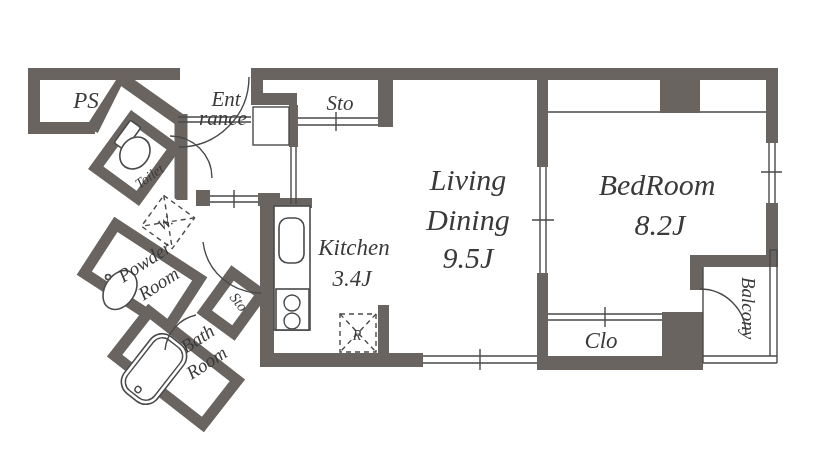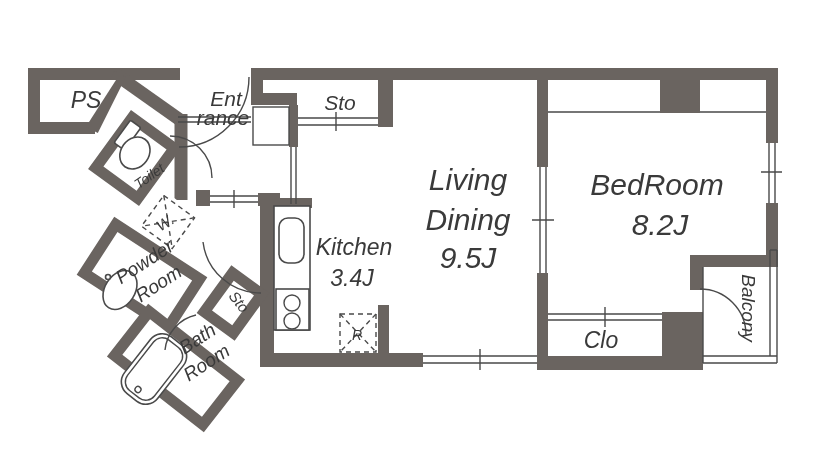--- a/index.html
+++ b/index.html
@@ -1,17 +1,17 @@
 <!DOCTYPE html>
 <html style="--wall: #6a6460; --line: #4a4a4a; --text: #3a3a3a;"><head>
 <meta charset="utf-8">
 <style>
   html,body{margin:0;padding:0;background:#fff;}
   .stage{width:814px;height:464px;position:relative;background:#fff;overflow:hidden;
-         font-family:Liberation Sans, sans-serif;}
+         font-family:Liberation Serif, serif;}
   svg{display:block}
   .wall{fill:var(--wall,#6a6460);}
   .wline{stroke:var(--wall,#6a6460);fill:none;stroke-linecap:butt;}
   .room{fill:#fff;stroke:var(--wall,#6a6460);stroke-width:11;}
   .thin{stroke:var(--line,#4a4a4a);fill:none;stroke-width:1.4;}
   .fix{fill:#fff;stroke:var(--line,#4a4a4a);stroke-width:1.6;}
   .dash{fill:none;stroke:var(--line,#4a4a4a);stroke-width:1.4;stroke-dasharray:5 4;}
   text{fill:var(--text,#3a3a3a);font-style:italic;}
   .t30{font-size:30px;} .t24{font-size:23px;} .t21{font-size:21px;}
   .t19{font-size:19px;} .t15{font-size:15px;} .t14{font-size:14px;}

